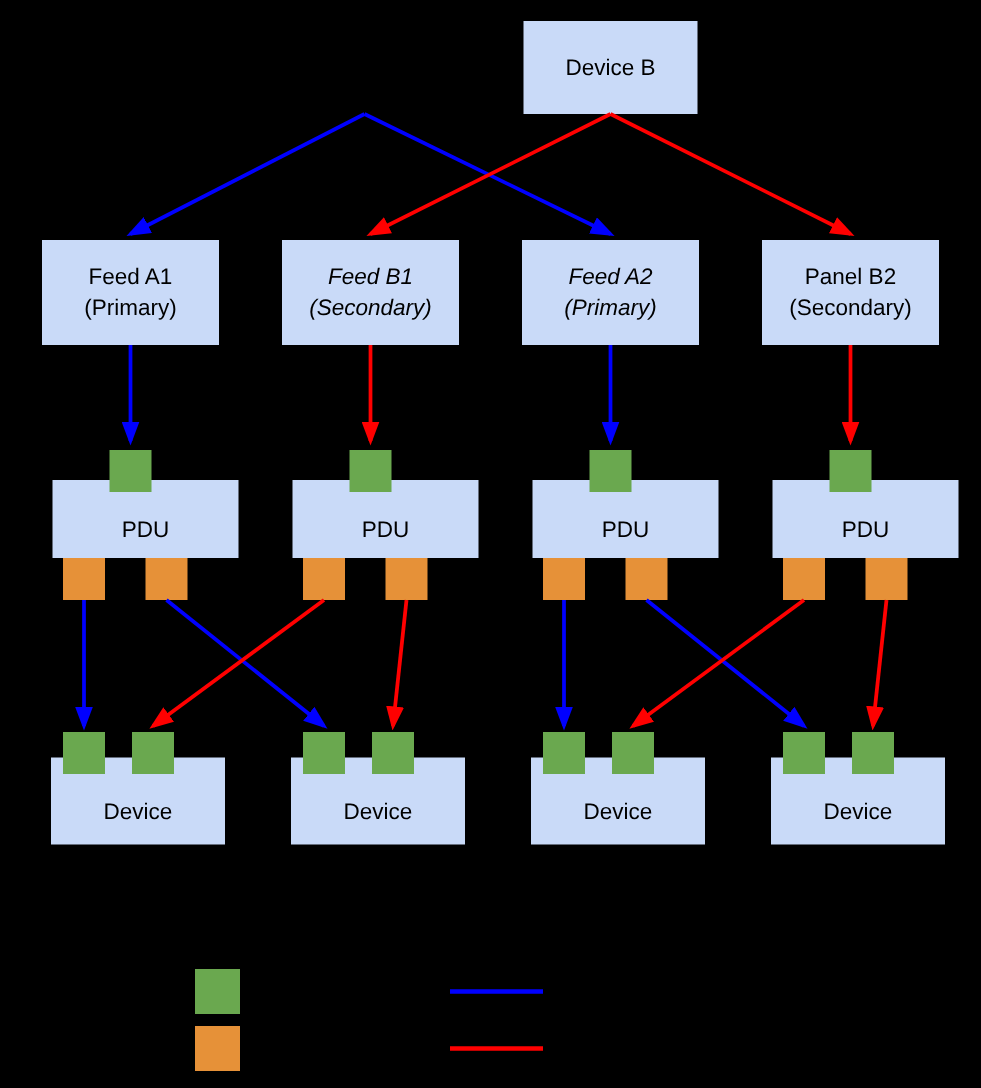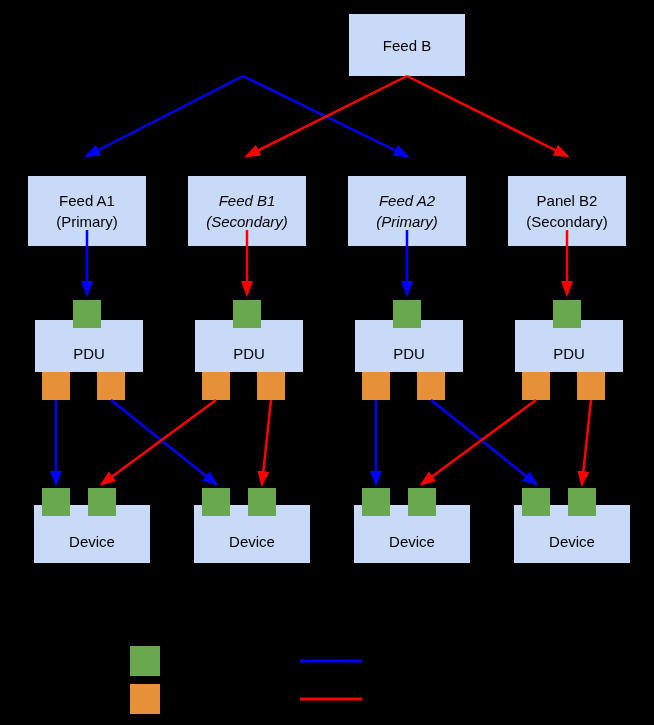--- a/index.html
+++ b/index.html
@@ -18,22 +18,22 @@
     display: flex;
     flex-direction: column;
     align-items: center;
     justify-content: center;
     text-align: center;
     font-size: 15px;
     line-height: 21px;
     z-index: 1;
   }
   .panel  { width: 116px; height: 62px; top: 14px; }
-  .feed   { width: 118px; height: 70px; top: 176px; }
-  .pdu    { width: 108px; height: 52px; top: 320px; padding-top: 0; }
+  .feed   { width: 118px; height: 70px; top: 160px; }
+  .pdu    { width: 124px; height: 52px; top: 320px; padding-top: 0; }
   .pdu .node-label { margin-top: 14px; }
   .device { width: 116px; height: 58px; top: 505px; }
   .device .node-label { margin-top: 14px; }
   .port {
     position: absolute;
     width: 28px;
     height: 28px;
     z-index: 2;
   }
   .port-in  { background: var(--input-port, #6aa84f); }
@@ -57,21 +57,21 @@
   .legend-line-secondary { stroke: var(--secondary-path, #ff0000); stroke-width: 3; }
   .fill-primary   { fill: var(--primary-path, #0000ff); }
   .fill-secondary { fill: var(--secondary-path, #ff0000); }
 </style>
 </head>
 <body>
 
 <div class="stage">
 
   <div class="node panel" style="left:349px;">
-    <span class="node-label">Feed B</span>
+    <span class="node-label">Device B</span>
   </div>
 
   <div class="node feed" style="left:28px;">
     <span>Feed A1</span>
     <span>(Primary)</span>
   </div>
   <div class="node feed" style="left:188px;font-style:italic;">
     <span>Feed B1</span>
     <span>(Secondary)</span>
   </div>

